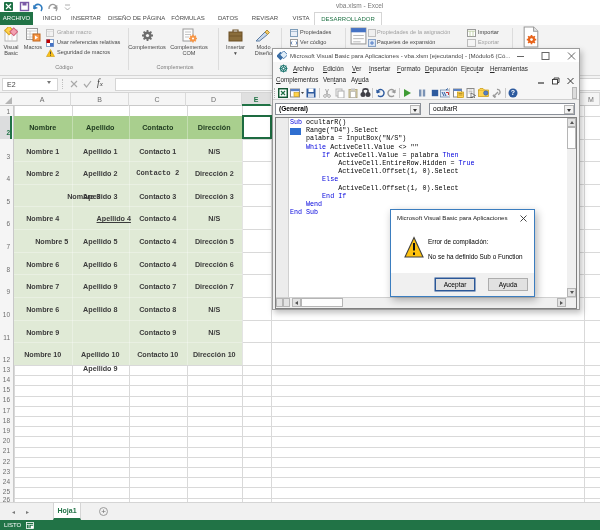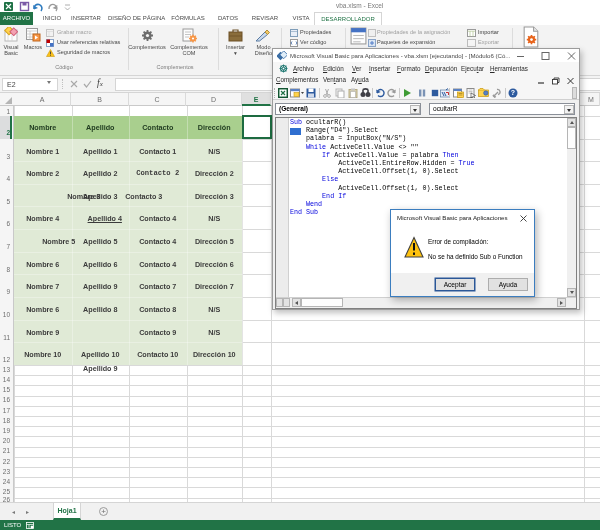--- a/index.html
+++ b/index.html
@@ -333,27 +333,27 @@
       <div class="cell" style="left:14px;top:40.5px;width:57.5px;color:#3b3b3b;">Nombre 1</div>
       <div class="cell" style="left:71.5px;top:40.5px;width:57.5px;color:#3b3b3b;">Apellido 1</div>
       <div class="cell" style="left:129px;top:40.5px;width:57.5px;color:#3b3b3b;">Contacto 1</div>
       <div class="cell" style="left:186.5px;top:40.5px;width:55.5px;color:#3b3b3b;">N/S</div>
       <div class="cell" style="left:14px;top:63.15px;width:57.5px;color:#3b3b3b;">Nombre 2</div>
       <div class="cell" style="left:71.5px;top:63.15px;width:57.5px;color:#3b3b3b;">Apellido 2</div>
       <div class="cell" style="left:129px;top:63.15px;width:57.5px;color:#3b3b3b;font-family:Liberation Mono, monospace;">Contacto 2</div>
       <div class="cell" style="left:186.5px;top:63.15px;width:55.5px;color:#3b3b3b;">Dirección 2</div>
       <div class="cell" style="left:24px;top:85.8px;width:57.5px;color:#3b3b3b;margin-left:31px;">Nombre 3</div>
       <div class="cell" style="left:71.5px;top:85.8px;width:57.5px;color:#3b3b3b;">Apellido 3</div>
-      <div class="cell" style="left:115px;top:85.8px;width:57.5px;color:#3b3b3b;">Contacto 3</div>
+      <div class="cell" style="left:129px;top:85.8px;width:57.5px;color:#3b3b3b;">Contacto 3</div>
       <div class="cell" style="left:186.5px;top:85.8px;width:55.5px;color:#3b3b3b;">Dirección 3</div>
       <div class="cell" style="left:14px;top:108.45px;width:57.5px;color:#3b3b3b;">Nombre 4</div>
-      <div class="cell" style="left:76px;top:108.45px;width:57.5px;color:#3b3b3b;text-decoration:underline;">Apellido 4</div>
+      <div class="cell" style="left:85px;top:108.45px;width:57.5px;color:#3b3b3b;text-decoration:underline;">Apellido 4</div>
       <div class="cell" style="left:129px;top:108.45px;width:57.5px;color:#3b3b3b;">Contacto 4</div>
       <div class="cell" style="left:186.5px;top:108.45px;width:55.5px;color:#3b3b3b;">N/S</div>
-      <div class="cell" style="left:30px;top:131.1px;width:57.5px;color:#3b3b3b;">Nombre 5</div>
+      <div class="cell" style="left:23px;top:131.1px;width:57.5px;color:#3b3b3b;">Nombre 5</div>
       <div class="cell" style="left:71.5px;top:131.1px;width:57.5px;color:#3b3b3b;">Apellido 5</div>
       <div class="cell" style="left:129px;top:131.1px;width:57.5px;color:#3b3b3b;">Contacto 4</div>
       <div class="cell" style="left:186.5px;top:131.1px;width:55.5px;color:#3b3b3b;">Dirección 5</div>
       <div class="cell" style="left:14px;top:153.75px;width:57.5px;color:#3b3b3b;">Nombre 6</div>
       <div class="cell" style="left:71.5px;top:153.75px;width:57.5px;color:#3b3b3b;">Apellido 6</div>
       <div class="cell" style="left:129px;top:153.75px;width:57.5px;color:#3b3b3b;">Contacto 4</div>
       <div class="cell" style="left:186.5px;top:153.75px;width:55.5px;color:#3b3b3b;">Dirección 6</div>
       <div class="cell" style="left:14px;top:176.4px;width:57.5px;color:#3b3b3b;">Nombre 7</div>
       <div class="cell" style="left:71.5px;top:176.4px;width:57.5px;color:#3b3b3b;">Apellido 9</div>
       <div class="cell" style="left:129px;top:176.4px;width:57.5px;color:#3b3b3b;">Contacto 7</div>

